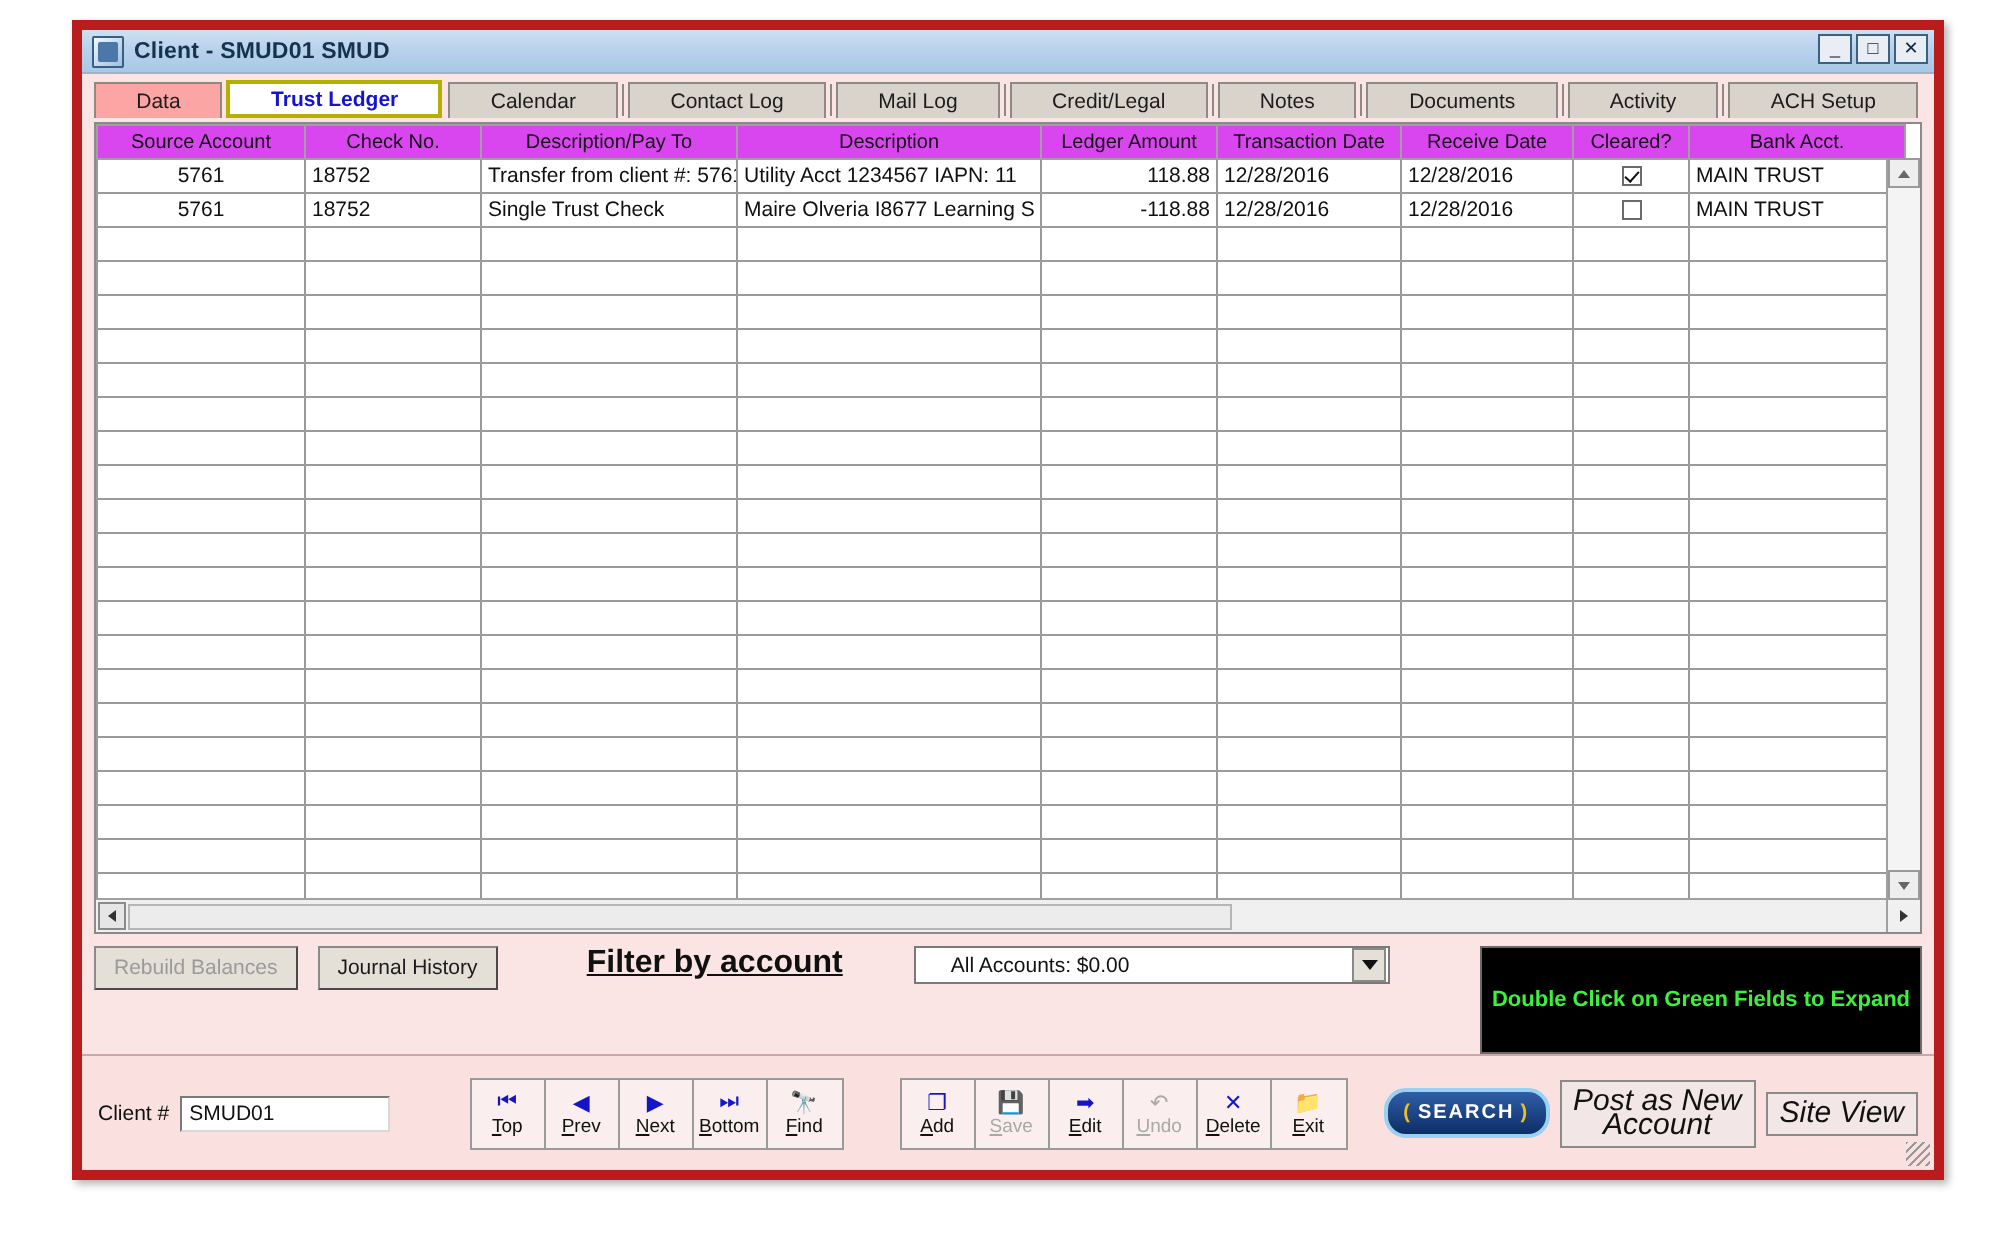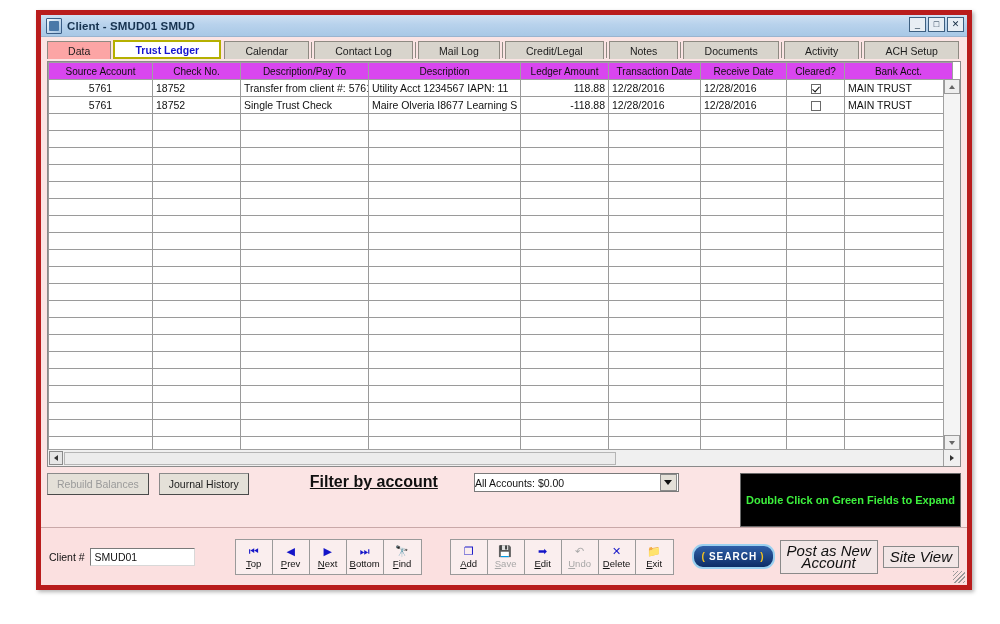--- a/index.html
+++ b/index.html
@@ -72,23 +72,23 @@
   .hthumb{flex:0 0 auto;width:552px;height:13px;background:#ececec;border:1px solid #b5b5b5;box-sizing:border-box;}
   .corner{position:absolute;right:0;bottom:0;width:16px;height:16px;background:#f0f0f0;
           border-left:1px solid #a0a0a0;border-top:1px solid #a0a0a0;}
 
   
   .filterrow{display:flex;align-items:flex-start;height:34px;padding:6px 6px 0 6px;box-sizing:border-box;}
   .btn3d{background:#e4e0d8;border:1px solid #8a8a8a;border-right-color:#4a4a4a;border-bottom-color:#4a4a4a;
          font-size:10.5px;color:#1b1b1b;padding:4px 9px;box-sizing:border-box;white-space:nowrap;}
   .btn3d.disabled{color:#9a9a9a;}
   .filter-label{font-size:16px;font-weight:bold;color:#101010;margin-right:16px;text-decoration:underline;}
-  .combo{width:205px;height:19px;background:#fff;border:1px solid #7a7a7a;display:flex;
+  .combo{width:238px;height:19px;background:#fff;border:1px solid #7a7a7a;display:flex;
          align-items:center;justify-content:space-between;font-size:10.5px;color:#111;
-         padding-left:0;box-sizing:border-box;margin-left:20px;}
+         padding-left:17px;box-sizing:border-box;margin-left:20px;}
   .combo .arrowbox{width:17px;height:17px;background:#e4e0d8;border:1px solid #8a8a8a;
          display:flex;align-items:center;justify-content:center;box-sizing:border-box;margin-right:1px;}
   .cdown{width:0;height:0;border-left:4px solid transparent;border-right:4px solid transparent;
          border-top:5px solid #111;}
   .greenbanner{background:#000;color:#3df03d;font-size:11px;font-weight:bold;padding:20px 5px;
          border:1px solid #6a6a6a;white-space:nowrap;}
 
   
   .bottombar{position:absolute;left:0;right:0;bottom:0;height:58px;background:#fbe0e0;
              border-top:1px solid #c9a8a8;display:flex;align-items:center;padding:0 8px;box-sizing:border-box;}

